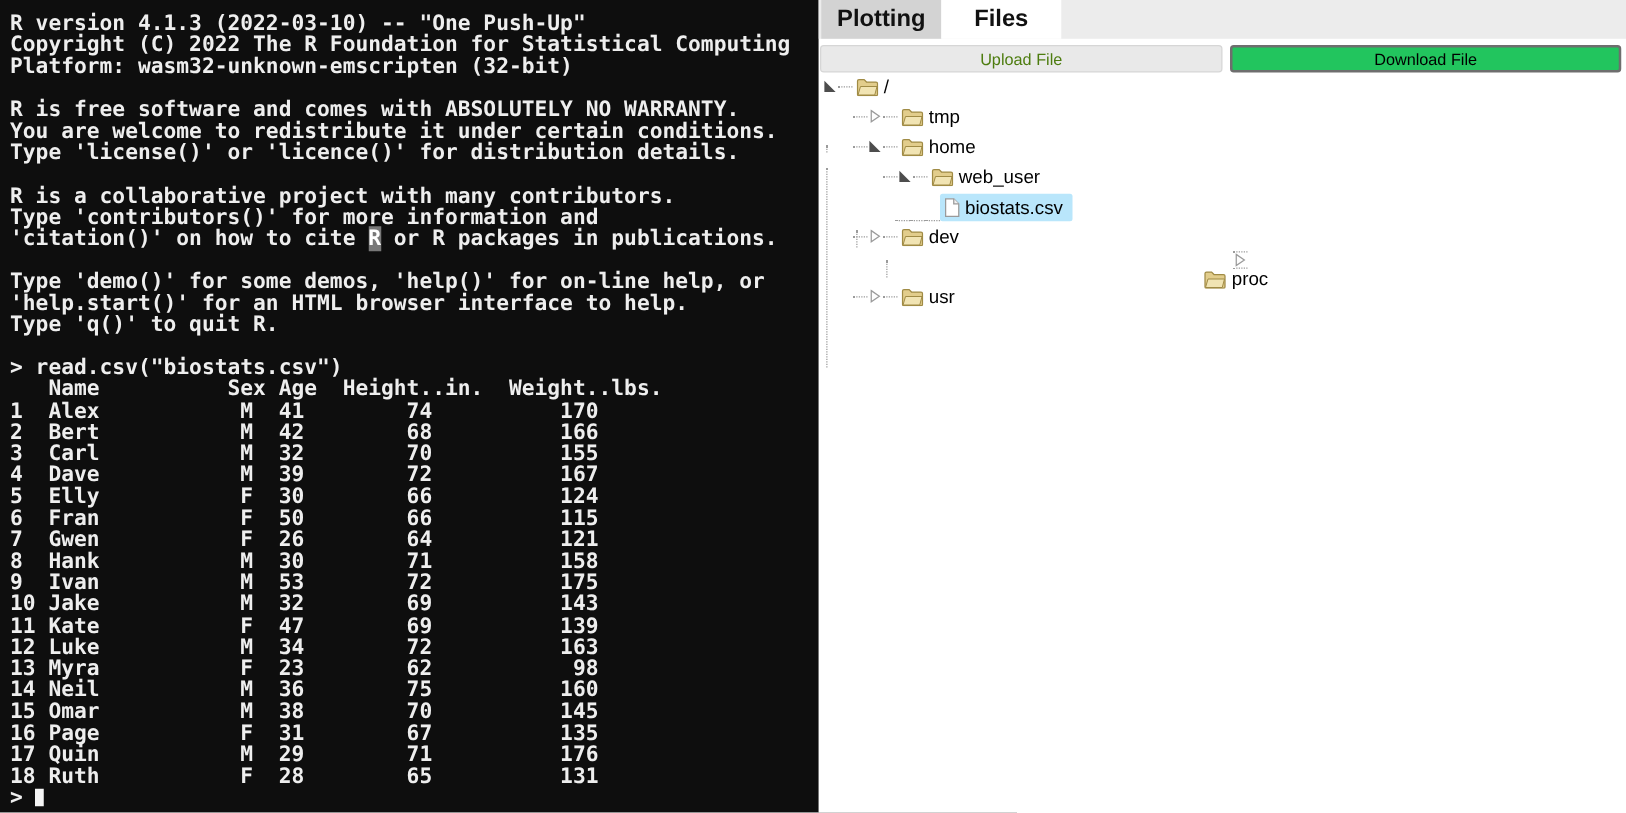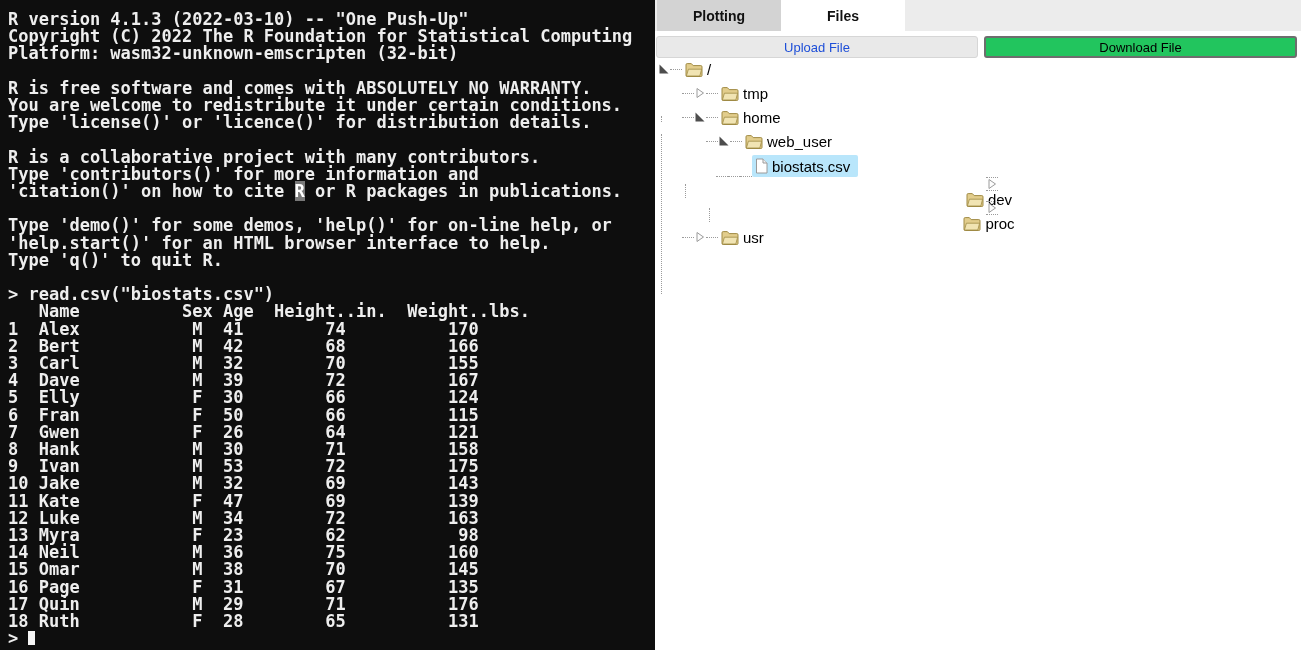--- a/index.html
+++ b/index.html
@@ -18,28 +18,28 @@
   .tl{white-space:pre;font-family:"DejaVu Sans Mono",monospace;font-weight:700;
     font-size:17px;line-height:17.2px;min-height:17.2px;color:var(--term-fg);}
   .tl .hl{background:var(--hl-bg);color:#fff;}
   .cursor{display:inline-block;width:7px;height:14px;background:#f5f5f5;
     vertical-align:middle;margin-top:-2px;}
 
   
   #filepane{position:absolute;left:655px;top:0;width:646px;height:650px;background:var(--panel-bg);}
   #tabbar{position:absolute;left:0;top:0;width:646px;height:31px;background:var(--tabbar-bg);
     display:flex;padding-left:2px;}
-  .tab{width:124px;height:31px;display:flex;align-items:center;justify-content:center;
-    font-size:14px;font-weight:700;color:#111;cursor:default;}
+  .tab{width:96px;height:31px;display:flex;align-items:center;justify-content:center;
+    font-size:19px;font-weight:700;color:#111;cursor:default;}
   .tab.inactive{background:var(--tab-inactive);}
   .tab.active{background:var(--tab-active);}
 
   .fbtn{position:absolute;top:36px;height:22px;border-radius:3px;font-size:13px;
     display:flex;align-items:center;justify-content:center;}
-  #upload-btn{left:1px;width:322px;background:#e9e9e9;border:1px solid #d6d6d6;color:#1d4ed8;}
+  #upload-btn{left:1px;width:322px;background:#e9e9e9;border:1px solid #d6d6d6;color:#4d7c0f;}
   #download-btn{left:329px;width:313px;background:#22c55e;border:2px solid #6e6e6e;color:#000;}
 
   
   #tree{position:absolute;left:0;top:57px;width:646px;bottom:0;font-size:15px;color:#000;}
   .trow{height:24px;display:flex;align-items:center;}
   .stub{height:0;border-top:1px dotted var(--dot);}
   .stub.pre{width:12px;}
   .stub.mid{width:12px;}
   .expander{width:12px;height:12px;flex:0 0 12px;display:flex;align-items:center;justify-content:center;}
   .nodebox{display:flex;align-items:center;height:22px;padding:0 8px 0 3px;border-radius:2px;}
@@ -191,21 +191,21 @@
             <span class="nodebox selected">
               <span class="ticon">
                 <svg width="13" height="16" viewBox="0 0 13 16">
                   <path d="M1.5 1 H8 L12 5 V15 H1.5 Z" fill="#ffffff" stroke="#9a9a9a"></path>
                   <path d="M8 1 V5 H12" fill="#f0f0f0" stroke="#9a9a9a"></path>
                 </svg>
               </span>
               <span class="tlabel">biostats.csv</span>
             </span>
           </div>
-          <div class="trow" style="padding-left: 27px; flex-direction: column;">
+          <div class="trow" style="padding-left: 27px;">
             <span class="stub pre"></span>
             <span class="expander">
               <svg width="12" height="12" viewBox="0 0 12 12">
                 <polygon points="3,1.5 9.5,6 3,10.5" fill="#fdfdfd" stroke="#9b9b9b" stroke-width="1"></polygon>
               </svg>
             </span>
             <span class="stub mid"></span>
             <span class="nodebox">
               <span class="ticon">
                 <svg width="18" height="15" viewBox="0 0 18 15">

